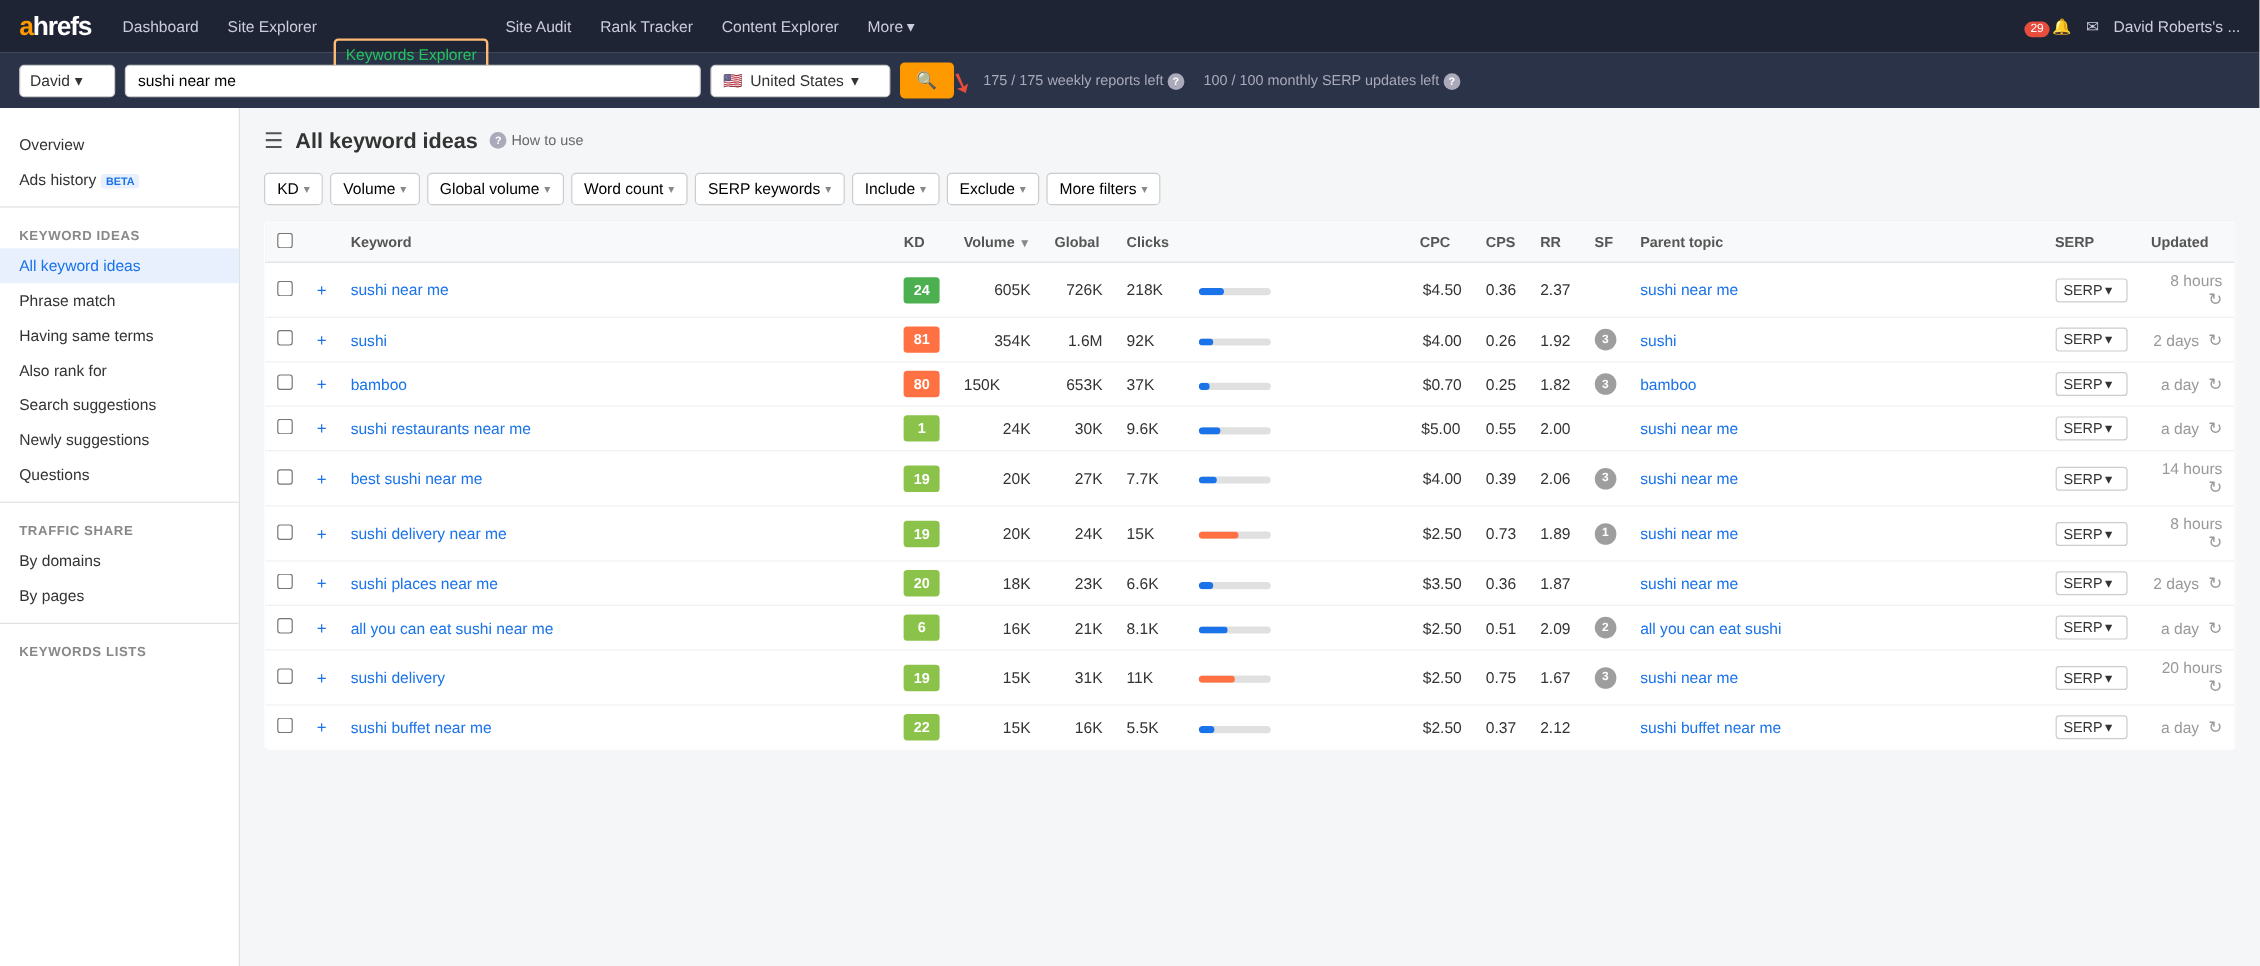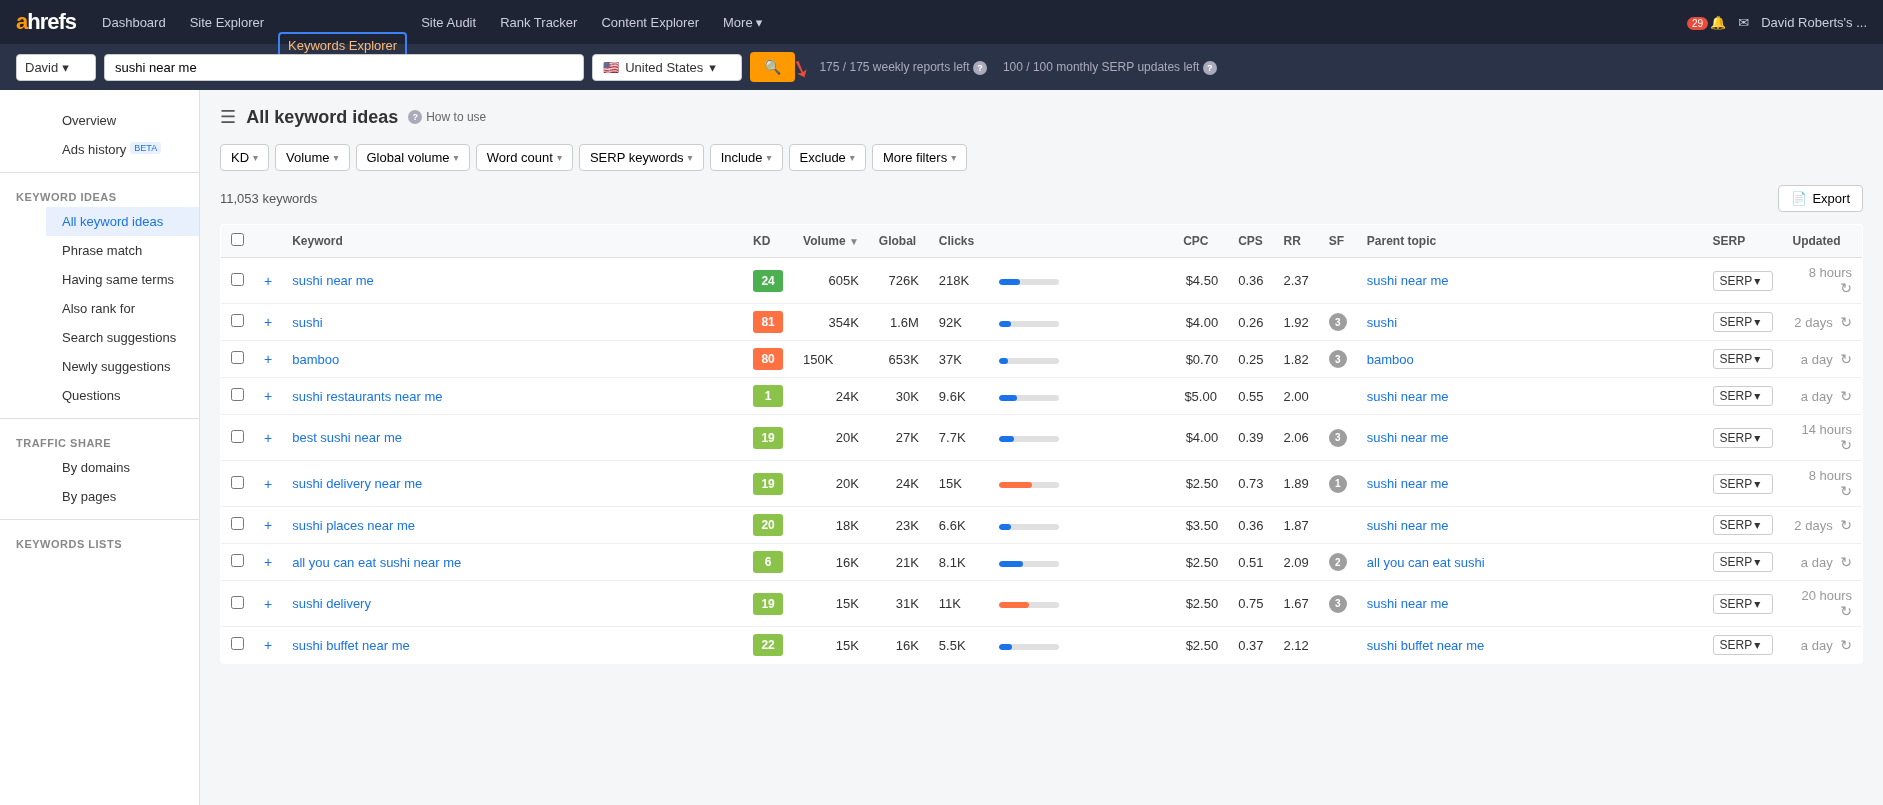--- a/index.html
+++ b/index.html
@@ -24,22 +24,22 @@
     .logo span { color: #f90; }
     .nav-item {
       color: #ccd;
       font-size: 13px;
       padding: 6px 10px;
       cursor: pointer;
       border-radius: 3px;
       white-space: nowrap;
     }
     .nav-item.active {
-      color: #fdba74;
-      border: 2px solid #3b82f6;
+      color: #22c55e;
+      border: 2px solid #fdba74;
       border-radius: 4px;
       padding: 4px 8px;
       margin-top: 46px;
     }
     .nav-right {
       margin-left: auto;
       display: flex;
       align-items: center;
       gap: 12px;
       color: #ccd;
@@ -137,41 +137,40 @@
       border-right: 1px solid #e0e0e0;
       padding: 16px 0;
       flex-shrink: 0;
     }
     .sidebar-item {
       padding: 7px 16px;
       cursor: pointer;
       color: #333;
       font-size: 13px;
       display: flex;
-      align-items: flex-start;
+      align-items: flex-end;
       gap: 4px;
-      margin-left: 46px;
     }
     .sidebar-item.active { background: #e8f0fe; color: #1a73e8; font-weight: 500; }
     .sidebar-section {
       padding: 10px 16px 4px;
       font-size: 11px;
       font-weight: 700;
       color: #888;
       text-transform: uppercase;
       letter-spacing: 0.5px;
     }
     .sidebar-divider { height: 1px; background: #e0e0e0; margin: 8px 0; }
     .beta-badge {
       background: #e8f0fe;
       color: #1a73e8;
       font-size: 9px;
       padding: 1px 4px;
       border-radius: 3px;
-      font-weight: 400;
+      font-weight: 700;
     }
 
     
     .content {
       flex: 1;
       padding: 16px 20px;
       overflow: auto;
     }
     .content-header {
       display: flex;
@@ -477,27 +476,20 @@
       <button class="filter-btn">
         <span>Exclude</span>
         <span class="chevron">▾</span>
       </button>
       <button class="filter-btn">
         <span>More filters</span>
         <span class="chevron">▾</span>
       </button>
     </div>
 
-    <div class="kw-count">
-      <span>11,053 keywords</span>
-      <button class="export-btn">
-        <span>📄</span>
-        <span>Export</span>
-      </button>
-    </div>
 
     <table class="kw-table">
       <thead>
         <tr>
           <th class="col-checkbox"><input type="checkbox" style=""></th>
           <th class="col-add"></th>
           <th class="col-kw">Keyword</th>
           <th class="col-kd">KD</th>
           <th class="col-vol" style="cursor:pointer">Volume <span class="sort-arrow">▼</span></th>
           <th class="col-global">Global</th>

